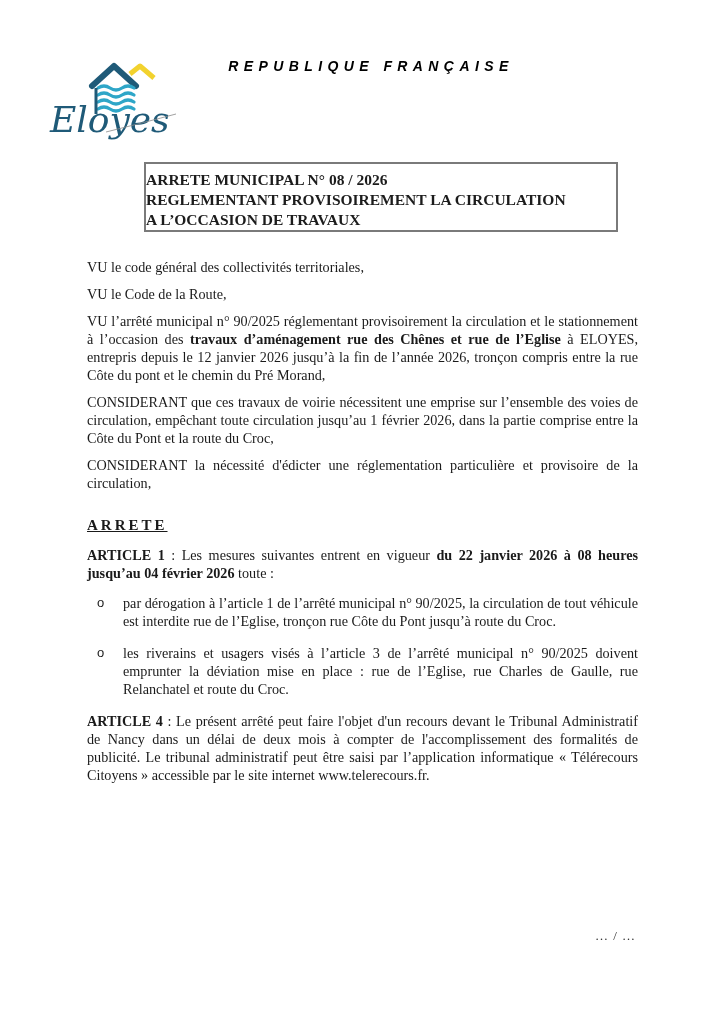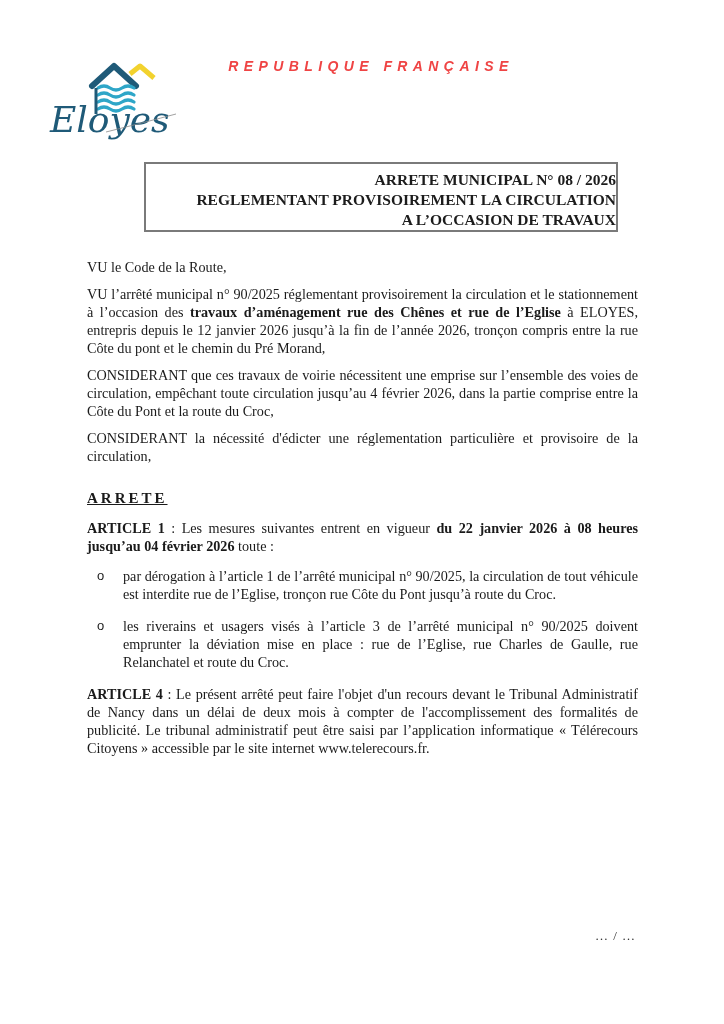--- a/index.html
+++ b/index.html
@@ -3,24 +3,24 @@
 <meta charset="utf-8">
 <style>
   html, body { margin: 0; padding: 0; background: #ffffff; }
   body { width: 724px; height: 1024px; position: relative; overflow: hidden;
          font-family: "Liberation Serif", serif; color: #1a1a1a; }
   .page { position: absolute; left: 0; top: 0; width: 724px; height: 1024px; background: #fff; }
 
   .logo { position: absolute; left: 36px; top: 52px; width: 140px; height: 100px; }
   .republique { position: absolute; left: 0; width: 724px; top: 58px; text-align: center;
                 font-family: "Liberation Sans", sans-serif; font-style: italic; font-weight: bold;
-                font-size: 14px; letter-spacing: 5.4px; color: #ef4444; padding-left: 18px; box-sizing: border-box; }
+                font-size: 14px; letter-spacing: 5.4px; color: #000000; padding-left: 18px; box-sizing: border-box; }
 
   .title-box { position: absolute; left: 144px; top: 162px; width: 474px; height: 70px;
-               border: 2px solid #7a7a7a; box-sizing: border-box; text-align: right;
+               border: 2px solid #7a7a7a; box-sizing: border-box; text-align: left;
                font-weight: bold; font-size: 15.5px; line-height: 20px; padding-top: 6px; color: #1c1c1c; }
   .title-box div { white-space: nowrap; }
 
   .body { position: absolute; left: 87px; top: 258px; width: 551px; font-size: 14.2px; line-height: 18px; }
   .body p { margin: 0; text-align: justify; }
   .mb { margin-bottom: 9px !important; }
   .b { font-weight: bold; }
 
   .arrete-head { text-align: left; font-weight: bold; text-decoration: underline;
                  letter-spacing: 3px; font-size: 15px; margin-top: 24px !important; margin-bottom: 12px !important; }
@@ -55,23 +55,24 @@
 
   <div class="republique">REPUBLIQUE  FRANÇAISE</div>
 
   <div class="title-box">
     <div>ARRETE MUNICIPAL N° 08 / 2026</div>
     <div>REGLEMENTANT PROVISOIREMENT LA CIRCULATION</div>
     <div>A L’OCCASION DE TRAVAUX</div>
   </div>
 
   <div class="body">
+    <p class="mb">VU le code général des collectivités territoriales,</p>
     <p class="mb">VU le Code de la Route,</p>
     <p class="mb"><span>VU l’arrêté municipal n° 90/2025 réglementant provisoirement la circulation et le stationnement à l’occasion des </span><span class="b">travaux d’aménagement rue des Chênes et rue de l’Eglise</span><span> à ELOYES, entrepris depuis le 12 janvier 2026 jusqu’à la fin de l’année 2026, tronçon compris entre la rue Côte du pont et le chemin du Pré Morand,</span></p>
-    <p class="mb">CONSIDERANT que ces travaux de voirie nécessitent une emprise sur l’ensemble des voies de circulation, empêchant toute circulation jusqu’au 4 février 2026, dans la partie comprise entre la Côte du Pont et la route du Croc,</p>
+    <p class="mb">CONSIDERANT que ces travaux de voirie nécessitent une emprise sur l’ensemble des voies de circulation, empêchant toute circulation jusqu’au 1 février 2026, dans la partie comprise entre la Côte du Pont et la route du Croc,</p>
     <p class="mb">CONSIDERANT la nécessité d'édicter une réglementation particulière et provisoire de la circulation,</p>
 
     <p class="arrete-head">ARRETE</p>
 
     <p><span class="b">ARTICLE 1</span><span> : Les mesures suivantes entrent en vigueur </span><span class="b">du 22 janvier 2026 à 08 heures jusqu’au 04 février 2026</span><span> toute :</span></p>
 
     <ul class="bullets">
       <li><span class="bullet">o</span><span>par dérogation à l’article 1 de l’arrêté municipal n° 90/2025, la circulation de tout véhicule est interdite rue de l’Eglise, tronçon rue Côte du Pont jusqu’à route du Croc.</span></li>
       <li><span class="bullet">o</span><span>les riverains et usagers visés à l’article 3 de l’arrêté municipal n° 90/2025 doivent emprunter la déviation mise en place : rue de l’Eglise, rue Charles de Gaulle, rue Relanchatel et route du Croc.</span></li>
     </ul>

